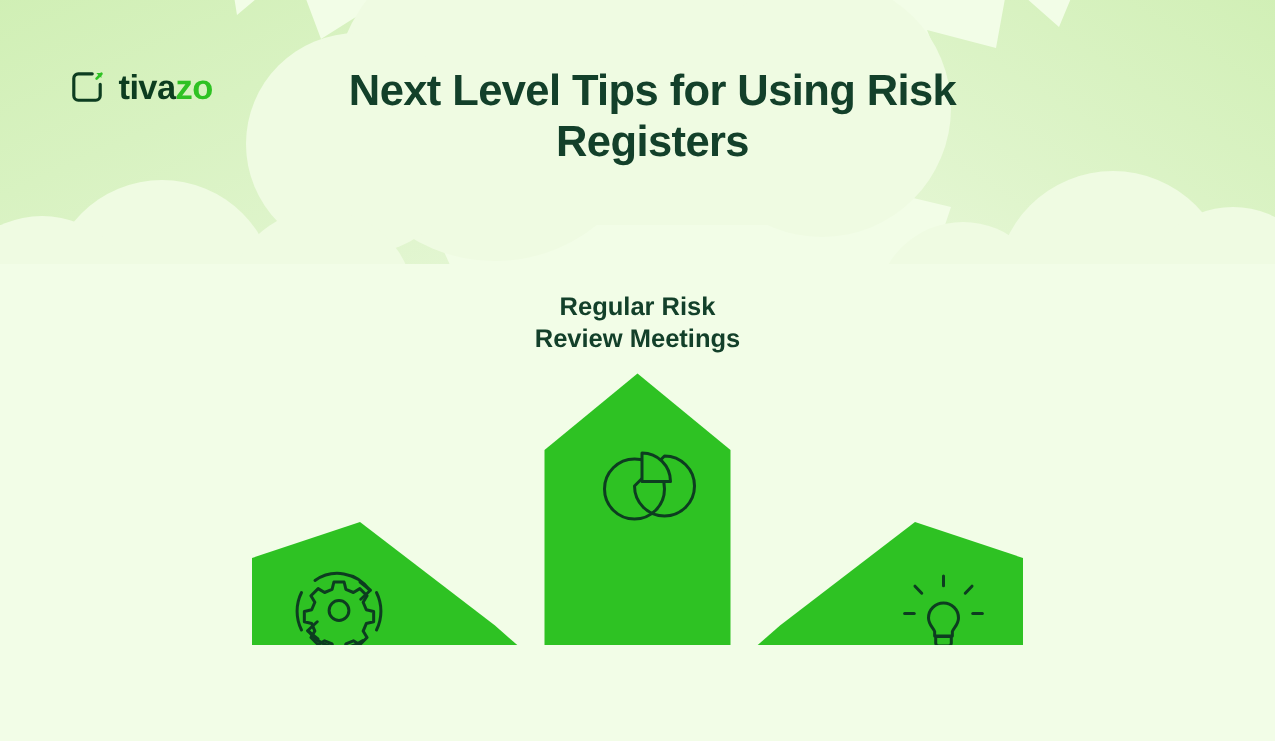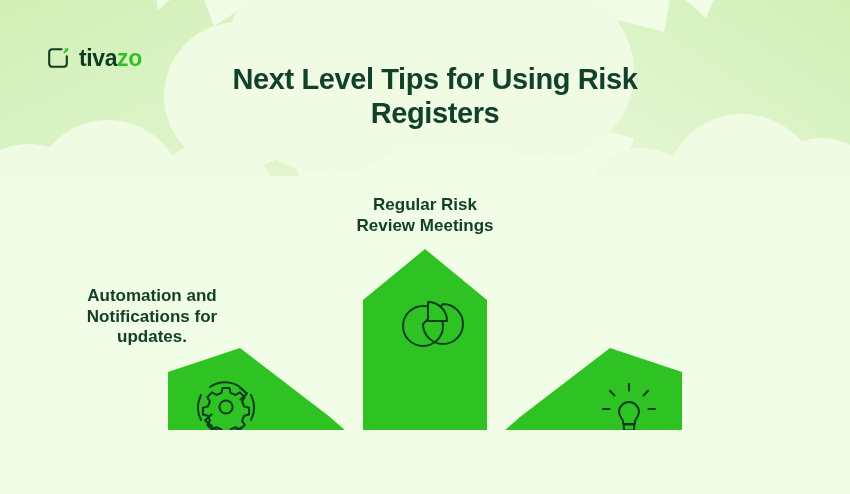--- a/index.html
+++ b/index.html
@@ -61,21 +61,20 @@
     left: 205px;
     top: 44px;
     width: 460px;
     text-align: center;
     font-size: 29px;
     font-weight: 800;
     line-height: 1.18;
     letter-spacing: -0.4px;
     color: #13402a;
     z-index: 6;
-    margin-top: 18px;
   }
 
   
   .node-label {
     position: absolute;
     text-align: center;
     font-size: 17px;
     font-weight: 700;
     line-height: 1.22;
     color: #13402a;
@@ -153,23 +152,20 @@
     </svg>
     <div class="brand-text">
       <span>tiva</span><span class="accent">zo</span>
     </div>
   </div>
 
   <h1 class="page-title">Next Level Tips for Using Risk Registers</h1>
 
   <div class="node-label label-center">Regular Risk
 Review Meetings</div>
-  <div class="node-label label-left">Automation and
-Notifications for
-updates.</div>
 
   <svg class="shapes-layer" viewBox="0 0 850 494" xmlns="http://www.w3.org/2000/svg">
 
     <g>
       <path fill="#2ec223" d="
         M 240,348
         L 330,417
         L 418,494
         L 232,494
         L 168,436

